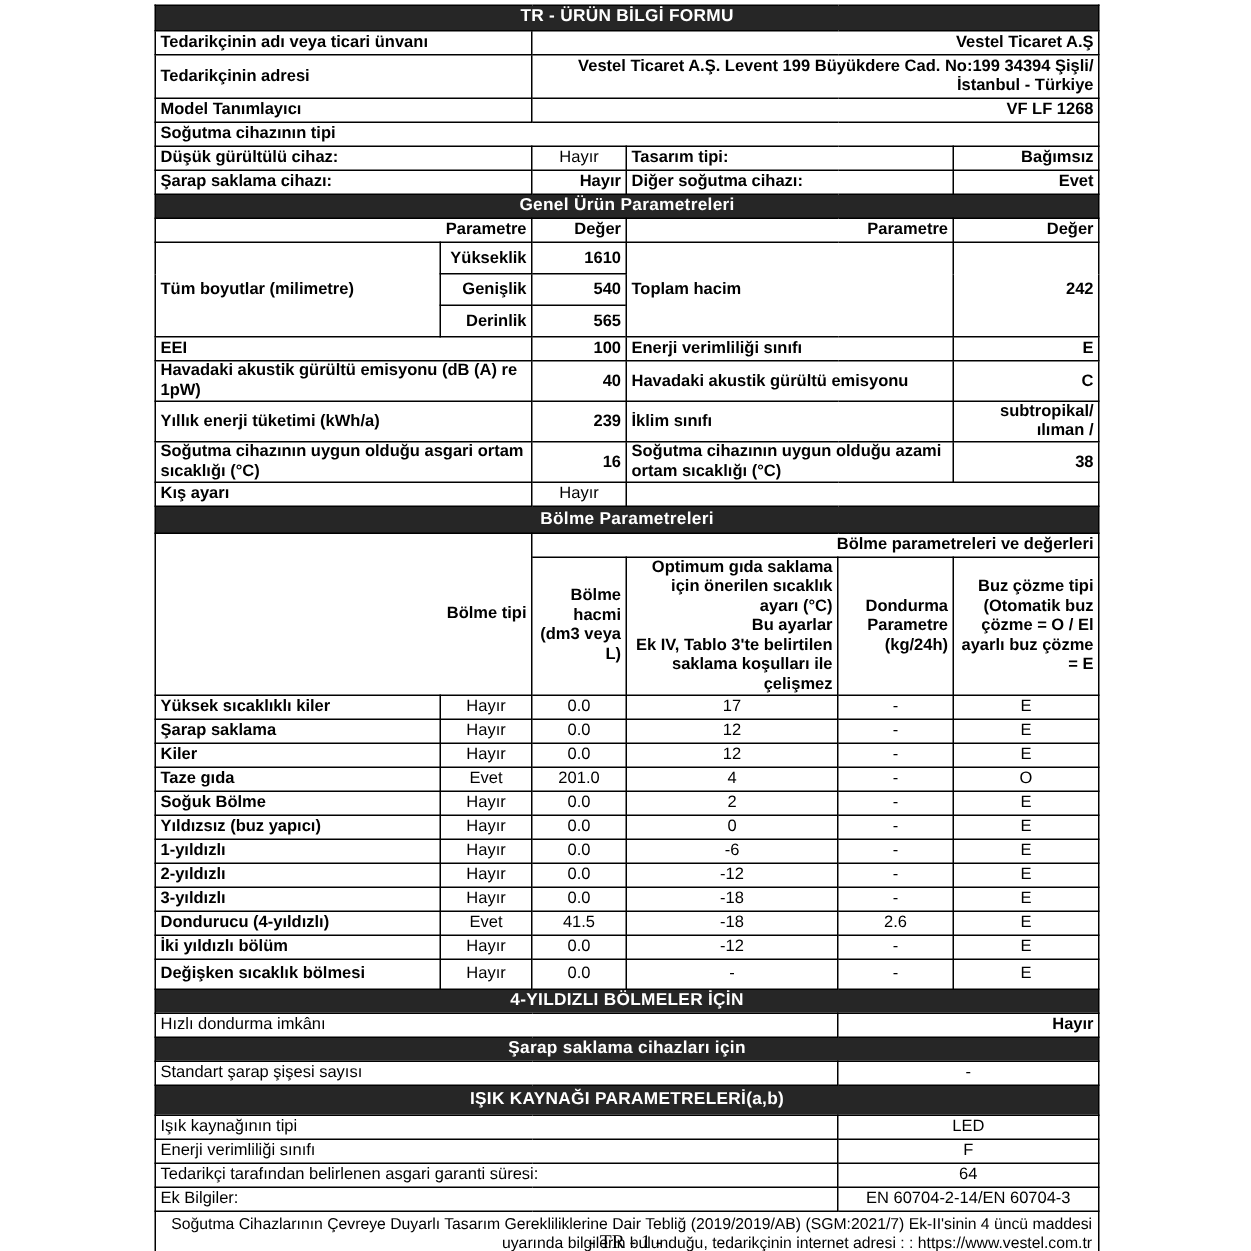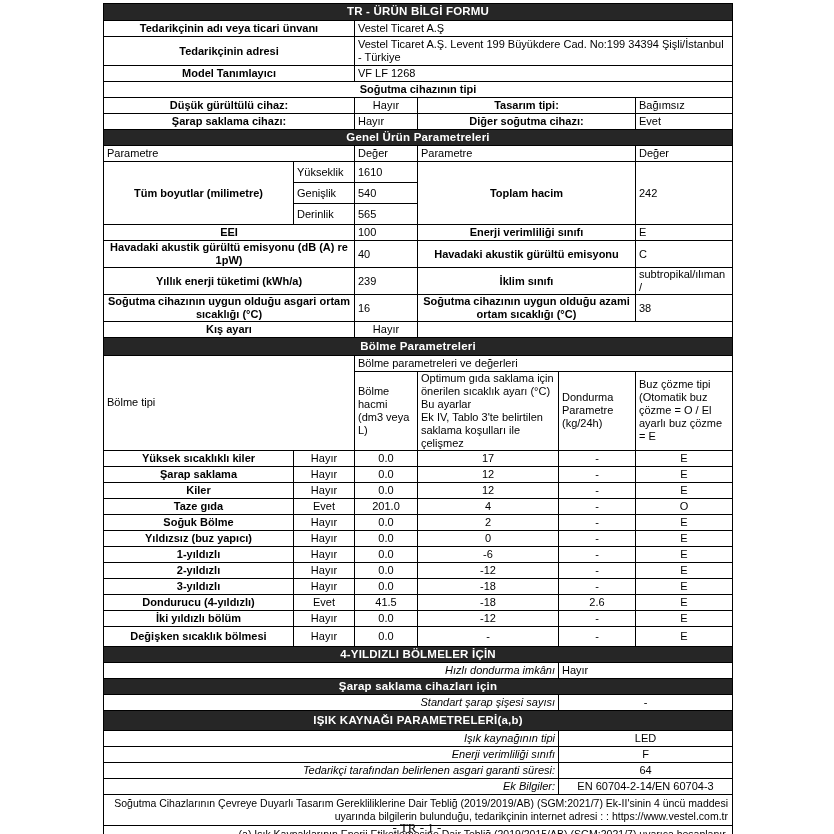--- a/index.html
+++ b/index.html
@@ -5,24 +5,24 @@
   html,body{margin:0;padding:0;}
   body{
     width:834px;height:834px;background:#ffffff;
     font-family:"Liberation Sans","DejaVu Sans",sans-serif;
     color:#000;position:relative;
   }
   .sheet{position:absolute;left:103px;top:3px;width:629px;}
   table{border-collapse:collapse;table-layout:fixed;width:629px;}
   td{border:1px solid #000;padding:0 3px;font-size:11px;line-height:1.18;overflow:hidden;vertical-align:middle;}
   td.bar{background:#262626;color:#fff;font-weight:bold;text-align:center;font-size:11.5px;letter-spacing:.2px;}
-  .lbl{font-weight:bold;text-align:center;}
-  .lblr{font-weight:normal;text-align:right;font-style:italic;}
+  .lbl{font-weight:bold;text-align:left;}
+  .lblr{font-weight:normal;text-align:left;}
   .val{font-weight:normal;text-align:center;}
-  .valb{font-weight:normal;text-align:left;}
+  .valb{font-weight:bold;text-align:right;}
   .small{font-size:11px;}
   .prewrap{white-space:pre-line;}
   td.note{font-size:10.5px;font-weight:normal;text-align:right;padding:2px 4px;line-height:1.25;}
   .footer{
     position:absolute;left:0;top:820px;width:834px;text-align:center;
     font-family:"Liberation Serif","DejaVu Serif",serif;font-size:13px;color:#000;
   }
 </style>
 </head>
 <body>

